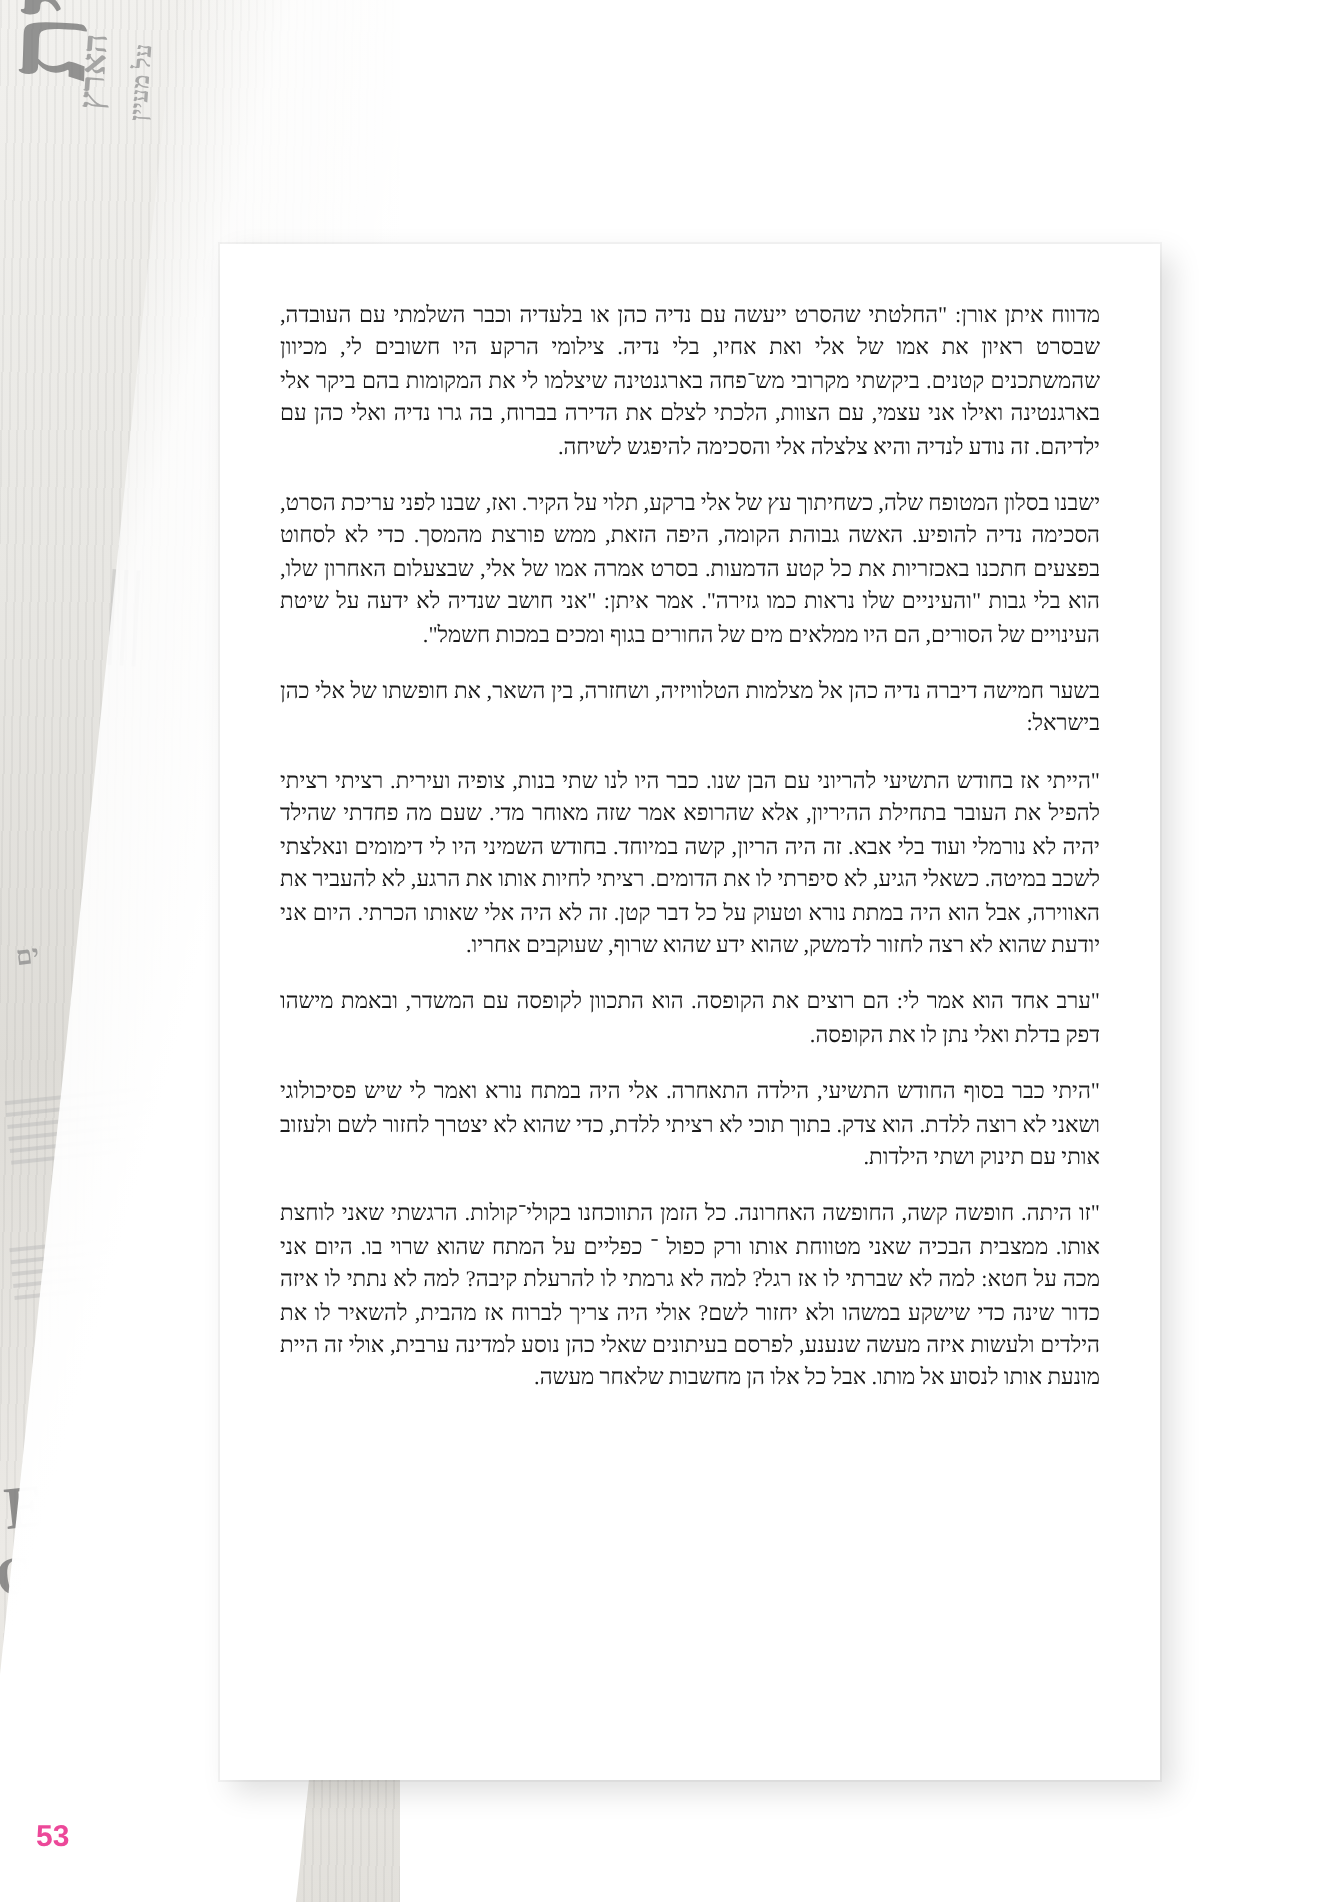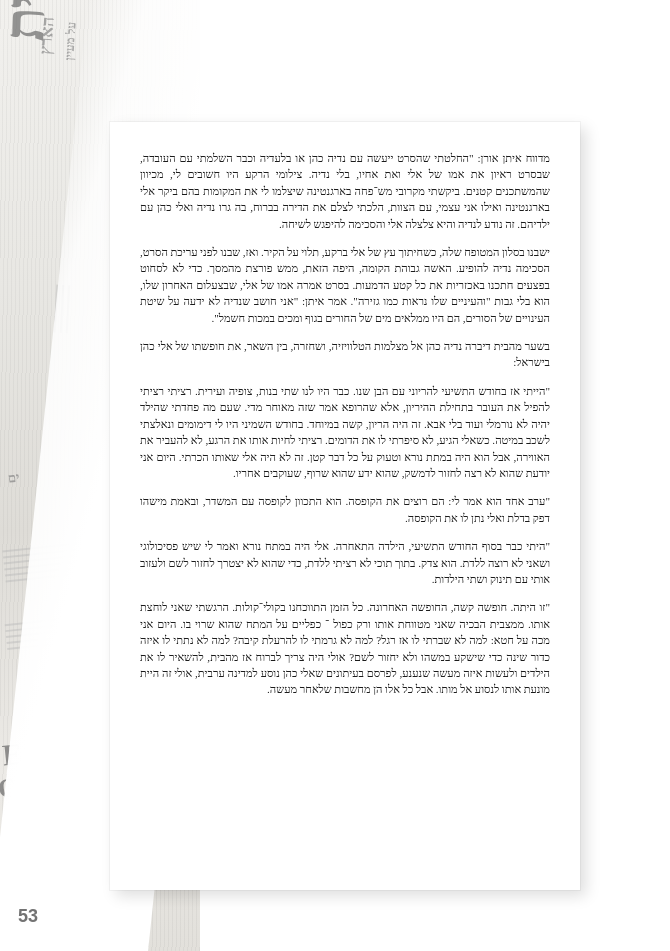--- a/index.html
+++ b/index.html
@@ -154,23 +154,23 @@
     word-spacing: -0.2px;
   }
   .para:last-child { margin-bottom: 0; }
 
   
   .page-number {
     position: absolute;
     left: 18px;
     bottom: 24px;
     font-family: "Liberation Sans", sans-serif;
-    font-size: 18px;
+    font-size: 15px;
     font-weight: bold;
-    color: #737373;
+    color: #ec4899;
     direction: ltr;
   }
 </style>
 </head>
 <body>
 
 <div class="bg-collage">
   <div class="news-strip"></div>
 
   <div class="news-headline nh1">נבית</div>
@@ -203,21 +203,21 @@
       <span></span>
     </div>
 
   <div class="news-white-fold"></div>
 </div>
 
 <div class="sheet">
   <div class="sheet-inner">
     <p class="para">מדווח איתן אורן: "החלטתי שהסרט ייעשה עם נדיה כהן או בלעדיה וכבר השלמתי עם העובדה, שבסרט ראיון את אמו של אלי ואת אחיו, בלי נדיה. צילומי הרקע היו חשובים לי, מכיוון שהמשתכנים קטנים. ביקשתי מקרובי מש־פחה בארגנטינה שיצלמו לי את המקומות בהם ביקר אלי בארגנטינה ואילו אני עצמי, עם הצוות, הלכתי לצלם את הדירה בברוח, בה גרו נדיה ואלי כהן עם ילדיהם. זה נודע לנדיה והיא צלצלה אלי והסכימה להיפגש לשיחה.</p>
     <p class="para">ישבנו בסלון המטופח שלה, כשחיתוך עץ של אלי ברקע, תלוי על הקיר. ואז, שבנו לפני עריכת הסרט, הסכימה נדיה להופיע. האשה גבוהת הקומה, היפה הזאת, ממש פורצת מהמסך. כדי לא לסחוט בפצעים חתכנו באכזריות את כל קטע הדמעות. בסרט אמרה אמו של אלי, שבצעלום האחרון שלו, הוא בלי גבות "והעיניים שלו נראות כמו גזירה". אמר איתן: "אני חושב שנדיה לא ידעה על שיטת העינויים של הסורים, הם היו ממלאים מים של החורים בגוף ומכים במכות חשמל".</p>
-    <p class="para">בשער מהבית דיברה נדיה כהן אל מצלמות הטלוויזיה, ושחזרה, בין השאר, את חופשתו של אלי כהן בישראל:</p>
+    <p class="para">בשער חמישה דיברה נדיה כהן אל מצלמות הטלוויזיה, ושחזרה, בין השאר, את חופשתו של אלי כהן בישראל:</p>
     <p class="para">"הייתי אז בחודש התשיעי להריוני עם הבן שנו. כבר היו לנו שתי בנות, צופיה ועירית. רציתי רציתי להפיל את העובר בתחילת ההיריון, אלא שהרופא אמר שזה מאוחר מדי. שעם מה פחדתי שהילד יהיה לא נורמלי ועוד בלי אבא. זה היה הריון, קשה במיוחד. בחודש השמיני היו לי דימומים ונאלצתי לשכב במיטה. כשאלי הגיע, לא סיפרתי לו את הדומים. רציתי לחיות אותו את הרגע, לא להעביר את האווירה, אבל הוא היה במתת נורא וטעוק על כל דבר קטן. זה לא היה אלי שאותו הכרתי. היום אני יודעת שהוא לא רצה לחזור לדמשק, שהוא ידע שהוא שרוף, שעוקבים אחריו.</p>
     <p class="para">"ערב אחד הוא אמר לי: הם רוצים את הקופסה. הוא התכוון לקופסה עם המשדר, ובאמת מישהו דפק בדלת ואלי נתן לו את הקופסה.</p>
     <p class="para">"היתי כבר בסוף החודש התשיעי, הילדה התאחרה. אלי היה במתח נורא ואמר לי שיש פסיכולוגי ושאני לא רוצה ללדת. הוא צדק. בתוך תוכי לא רציתי ללדת, כדי שהוא לא יצטרך לחזור לשם ולעזוב אותי עם תינוק ושתי הילדות.</p>
     <p class="para">"זו היתה. חופשה קשה, החופשה האחרונה. כל הזמן התווכחנו בקולי־קולות. הרגשתי שאני לוחצת אותו. ממצבית הבכיה שאני מטווחת אותו ורק כפול ־ כפליים על המתח שהוא שרוי בו. היום אני מכה על חטא: למה לא שברתי לו אז רגל? למה לא גרמתי לו להרעלת קיבה? למה לא נתתי לו איזה כדור שינה כדי שישקע במשהו ולא יחזור לשם? אולי היה צריך לברוח אז מהבית, להשאיר לו את הילדים ולעשות איזה מעשה שנענע, לפרסם בעיתונים שאלי כהן נוסע למדינה ערבית, אולי זה היית מונעת אותו לנסוע אל מותו. אבל כל אלו הן מחשבות שלאחר מעשה.</p>
   </div>
 </div>
 
 <div class="page-number">53</div>
 
 </body></html>

